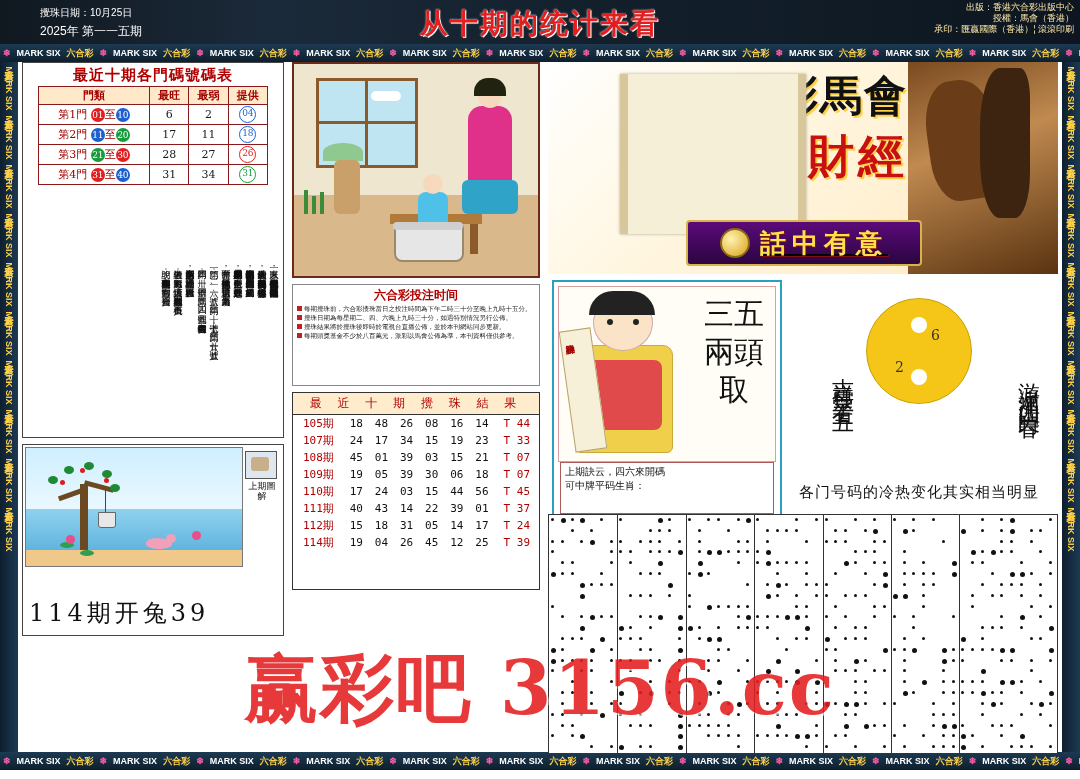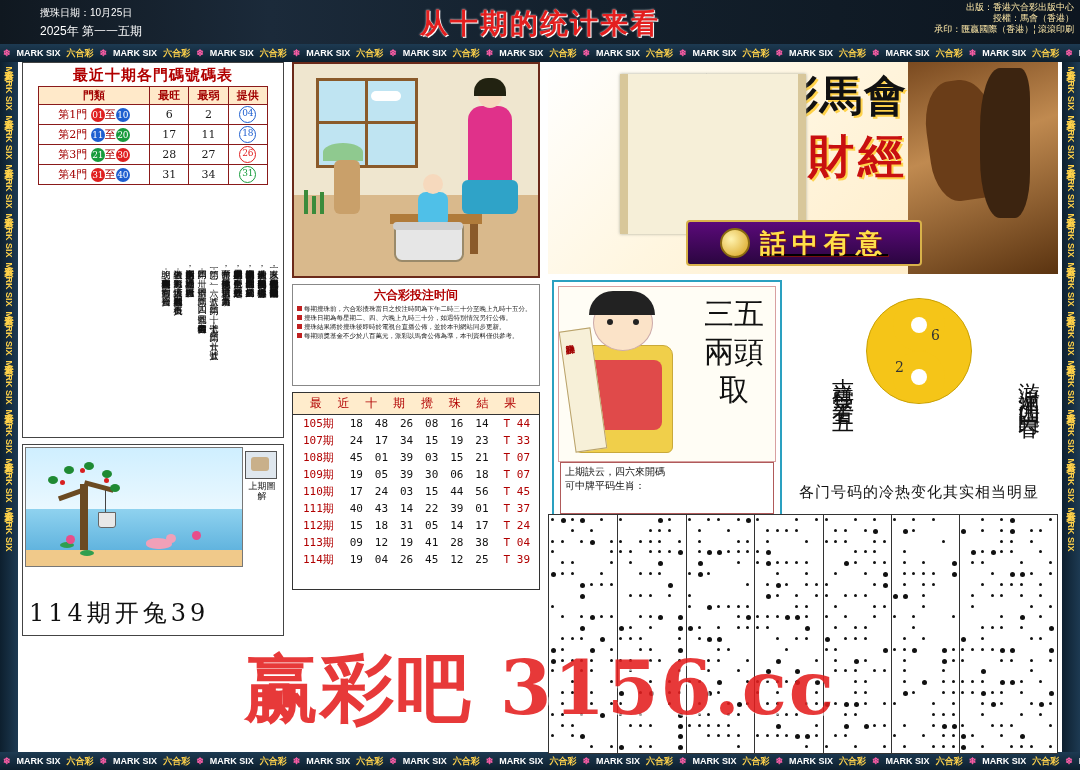--- a/index.html
+++ b/index.html
@@ -620,30 +620,20 @@
               </tr>
               <tr>
                 <td class="idx">112期</td>
                 <td>15</td>
                 <td>18</td>
                 <td>31</td>
                 <td>05</td>
                 <td>14</td>
                 <td>17</td>
                 <td class="tcol">T 24</td>
-              </tr>
-              <tr>
-                <td class="idx">113期</td>
-                <td>09</td>
-                <td>12</td>
-                <td>19</td>
-                <td>41</td>
-                <td>28</td>
-                <td>38</td>
-                <td class="tcol">T 04</td>
               </tr>
               <tr>
                 <td class="idx">114期</td>
                 <td>19</td>
                 <td>04</td>
                 <td>26</td>
                 <td>45</td>
                 <td>12</td>
                 <td>25</td>
                 <td class="tcol">T 39</td>

